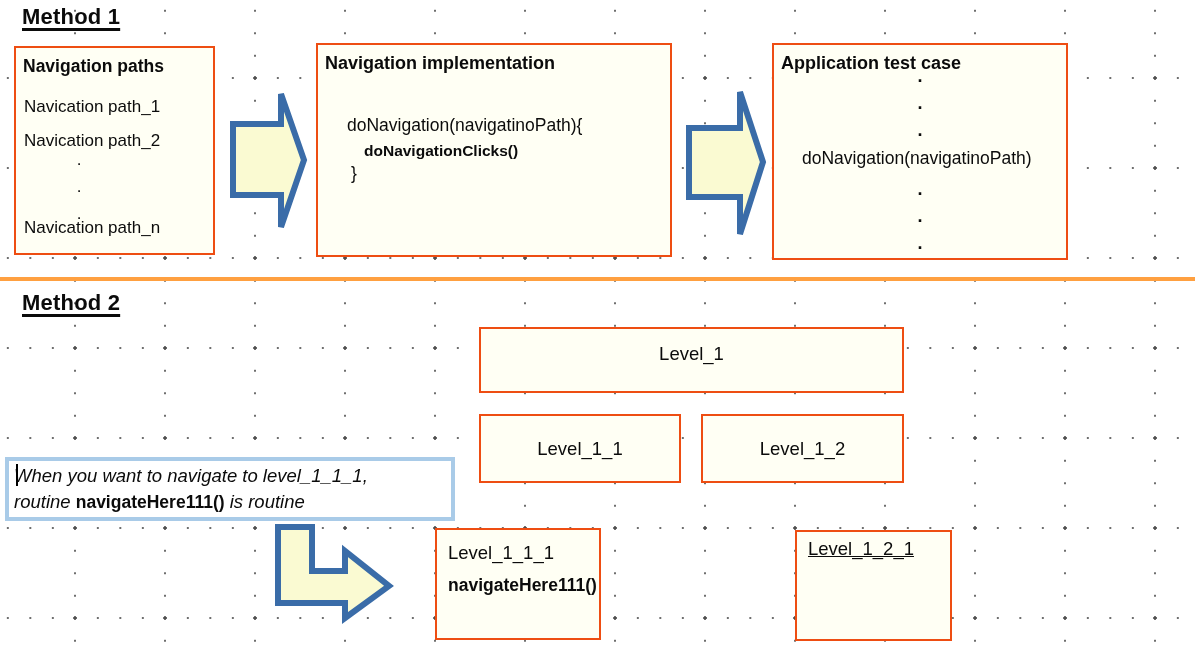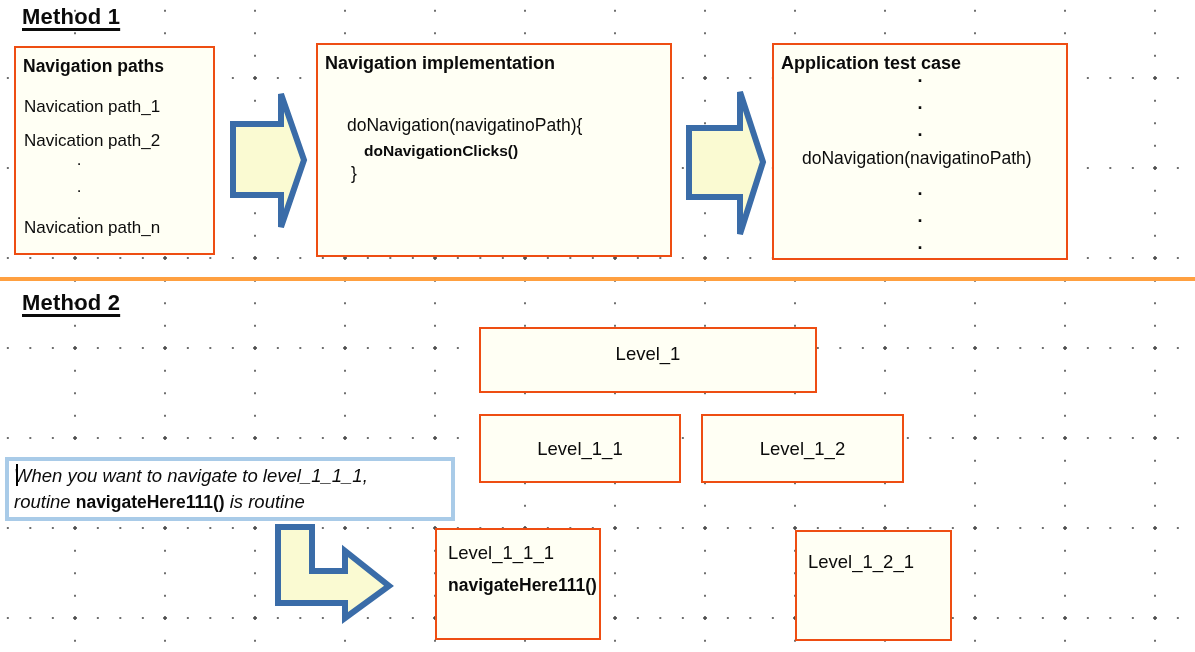--- a/index.html
+++ b/index.html
@@ -105,37 +105,37 @@
       <span>.</span>
         <span>.</span>
         <span>.</span>
     </div>
   </div>
 
   <div id="divider"></div>
 
   <div class="heading" style="top:290px;">Method 2</div>
 
-  <div class="levelbox" style="left:479px;top:327px;width:338px;height:66px;">
+  <div class="levelbox" style="left:479px;top:327px;width:425px;height:66px;">
     <span style="margin-bottom:12px;">Level_1</span>
   </div>
   <div class="levelbox" style="left:479px;top:414px;width:202px;height:69px;">
     <span>Level_1_1</span>
   </div>
   <div class="levelbox" style="left:701px;top:414px;width:203px;height:69px;">
     <span>Level_1_2</span>
   </div>
 
   <div class="levelbox topleft" style="left:435px;top:528px;width:166px;height:112px;">
     <div class="t" style="left:11px;top:12px;font-size:18.5px;">Level_1_1_1</div>
     <div class="t" style="left:11px;top:45px;font-size:17.5px;font-weight:bold;">navigateHere111()</div>
   </div>
 
   <div class="levelbox topleft" style="left:795px;top:530px;width:157px;height:111px;">
-    <div class="t" style="left:11px;top:19px;font-size:18.5px;">Level_1_2_1</div>
+    <div class="t" style="left:11px;top:6px;font-size:18.5px;text-decoration:underline;">Level_1_2_1</div>
   </div>
 
   <div id="callout">
     <div style="white-space:nowrap;">When you want to navigate to level_1_1_1,</div>
     <div style="white-space:nowrap;"><span>routine </span><span class="b">navigateHere111()</span><span> is routine</span></div>
   </div>
   <div id="caret"></div>
 
   <svg id="arrow-layer" width="1195" height="652" viewBox="0 0 1195 652">
     <polygon points="233,124 281,124 281,94 304,160 281,227 281,195 233,195" fill="#fafad2" stroke="#3a6ca8" stroke-width="6" stroke-linejoin="miter"></polygon>

